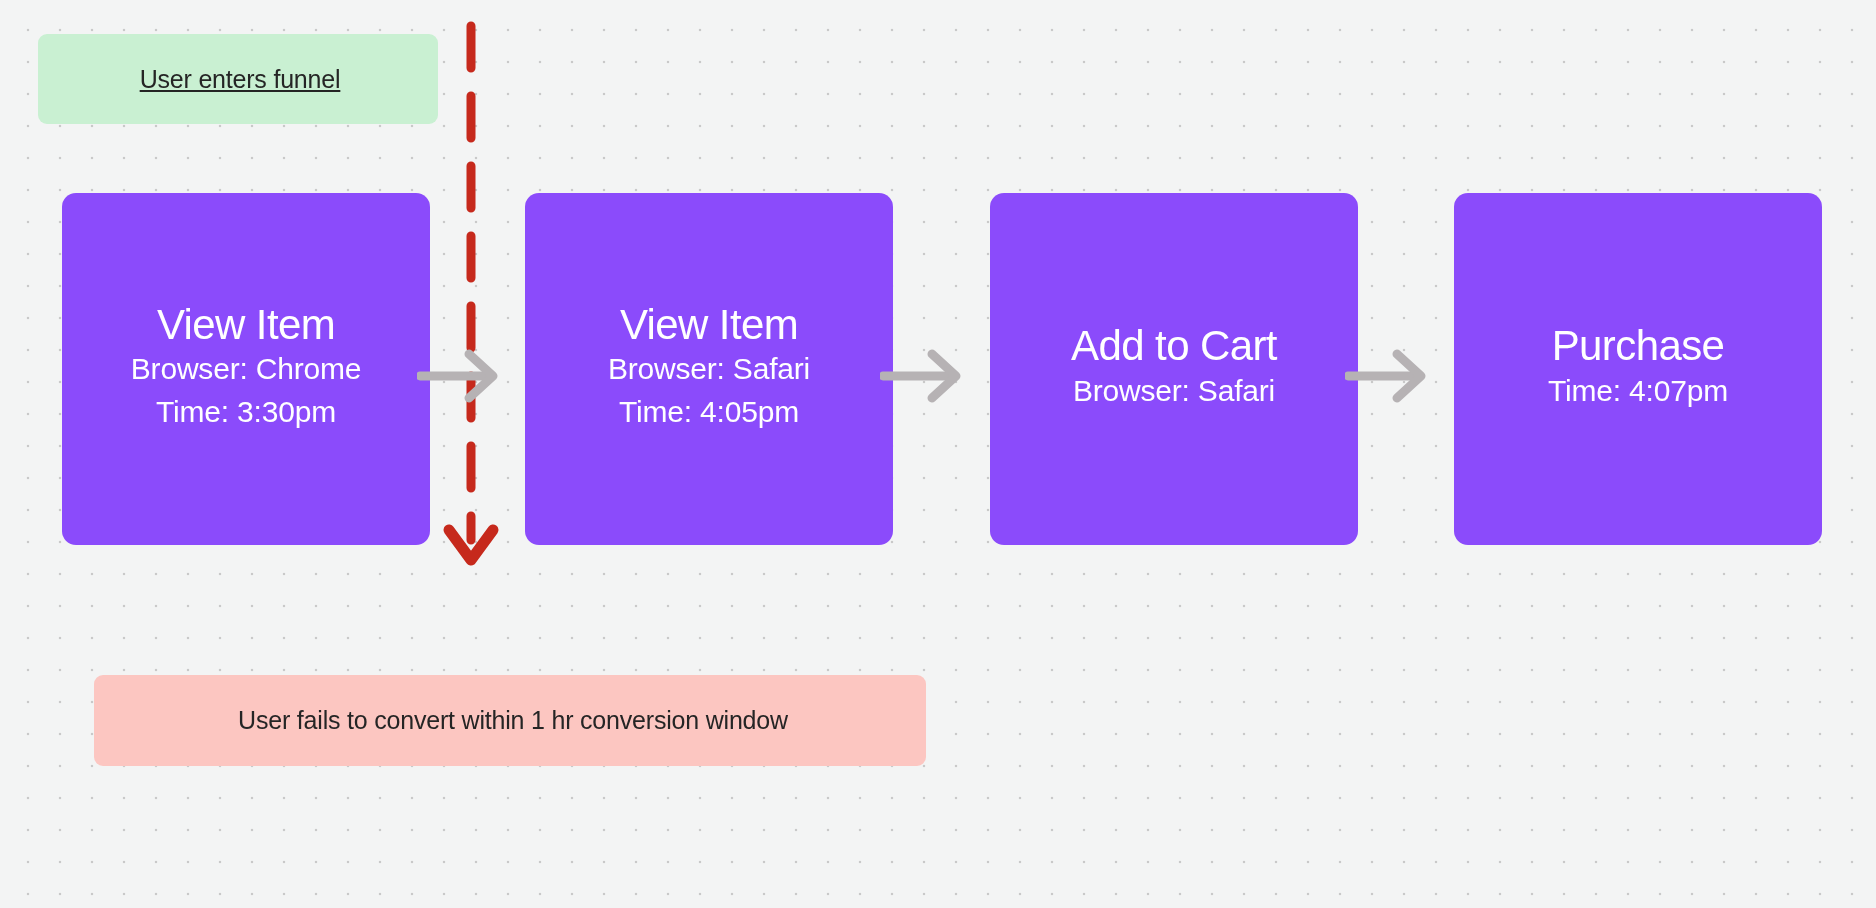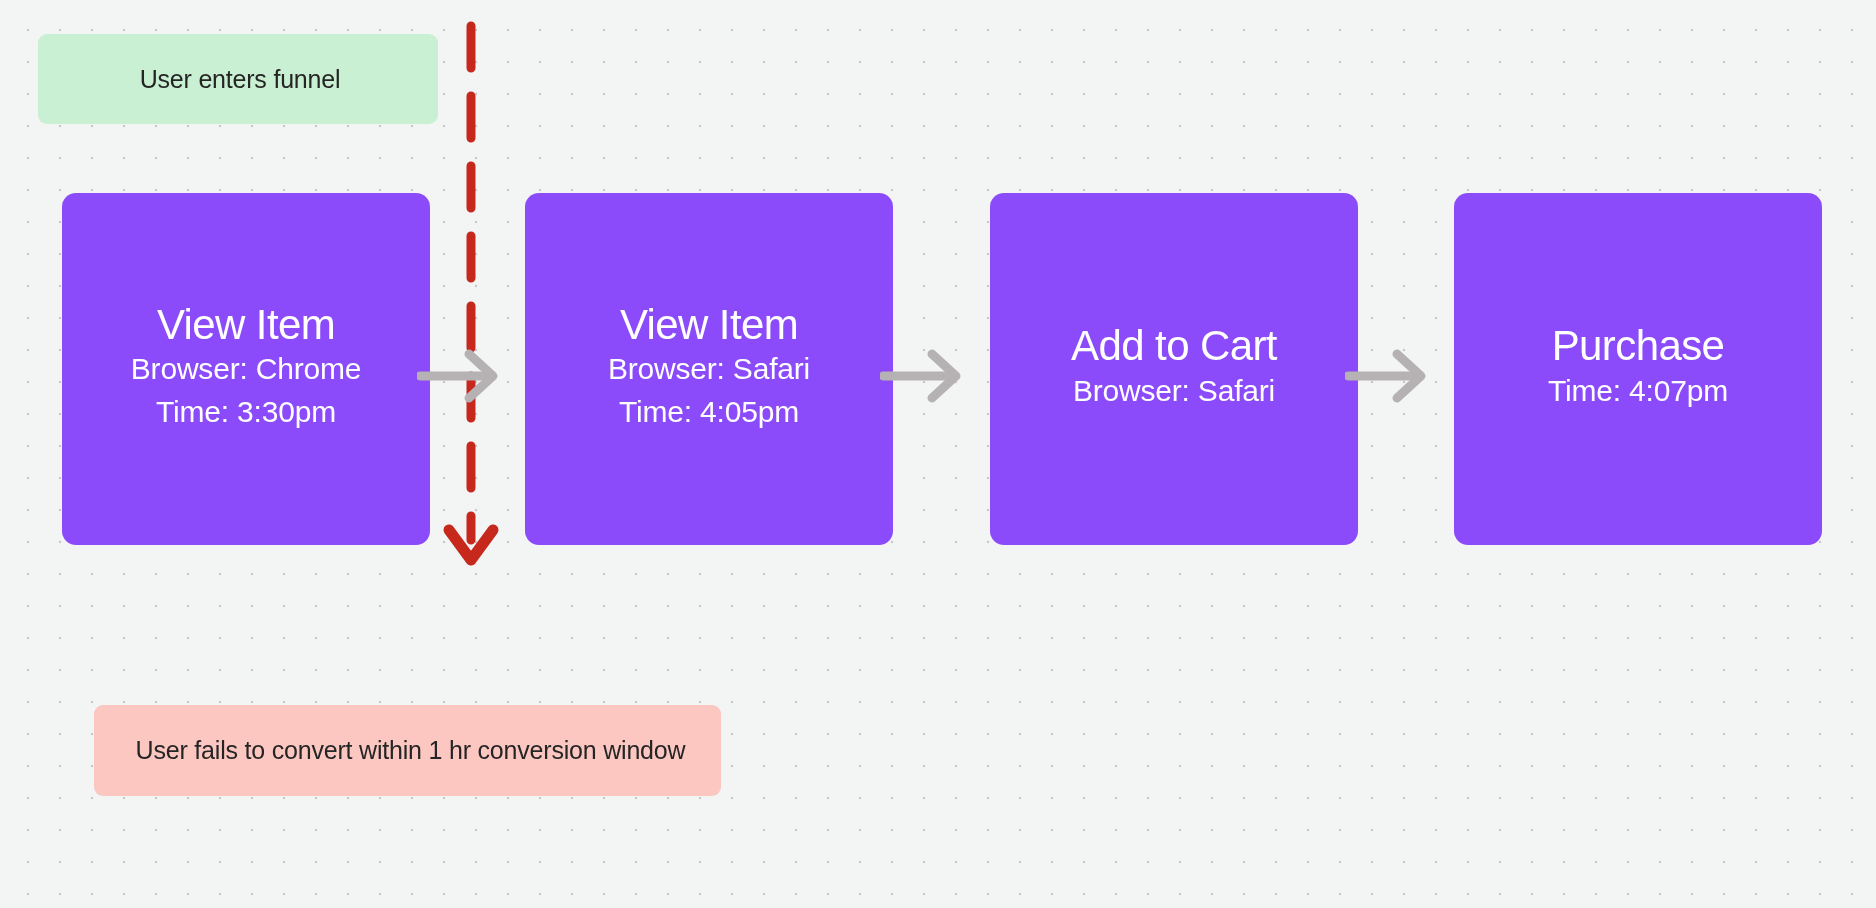--- a/index.html
+++ b/index.html
@@ -35,25 +35,26 @@
     letter-spacing: -0.2px;
   }
   .note-box.green {
     left: 38px;
     top: 34px;
     width: 400px;
     height: 90px;
     background: #c9f0d2;
     justify-content: center;
     padding-left: 4px;
+    text-decoration: underline;
   }
   .note-box.pink {
     left: 94px;
-    top: 705px;
-    width: 627px;
+    top: 675px;
+    width: 832px;
     height: 91px;
     background: #fcc6c1;
     justify-content: center;
     padding-left: 6px;
   }
 
   
   .event-card {
     position: absolute;
     top: 193px;

